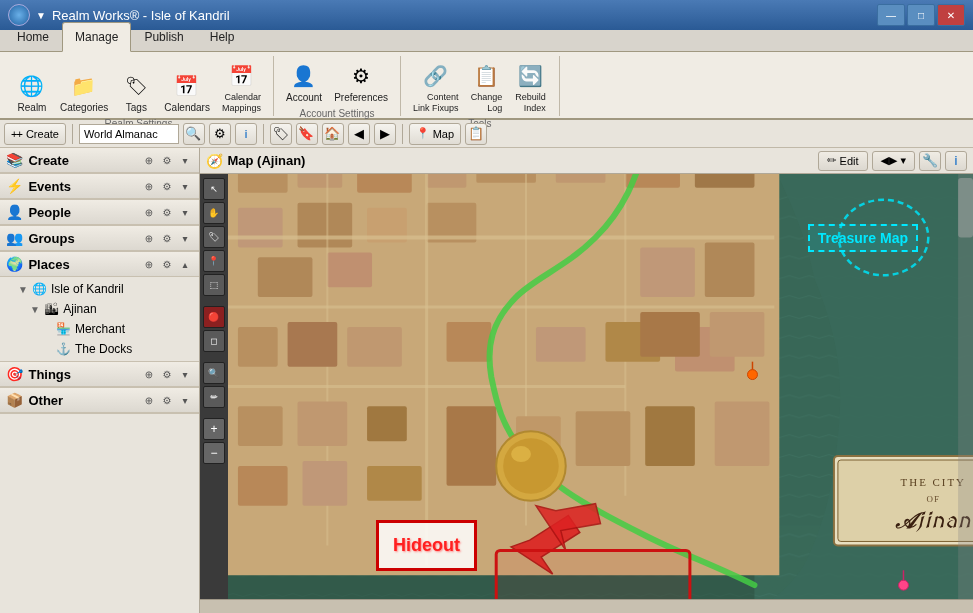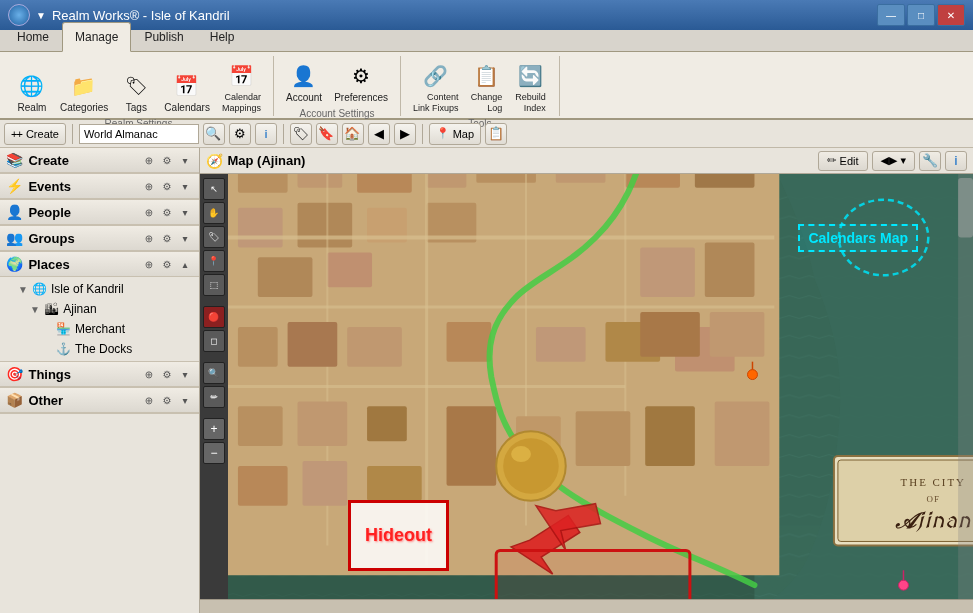--- a/index.html
+++ b/index.html
@@ -114,21 +114,21 @@
       border: 1px solid #b0a898;
       border-radius: 3px;
       cursor: pointer;
       font-size: 11px;
       display: flex;
       align-items: center;
       gap: 3px;
     }
     .toolbar-input {
       height: 20px;
-      width: 120px;
+      width: 100px;
       border: 1px solid #b0a898;
       background: white;
       padding: 0 4px;
       font-size: 11px;
     }
     .toolbar-sep { width: 1px; height: 20px; background: #b0a898; margin: 0 2px; }
     .toolbar-icon-btn {
       width: 22px; height: 22px;
       display: flex; align-items: center; justify-content: center;
       cursor: pointer;
@@ -268,23 +268,24 @@
       font-size: 14px;
       border: 2px dashed #00e8ff;
       padding: 4px 8px;
       background: rgba(0,200,220,0.15);
     }
     .map-label-hideout {
       color: #ff2020;
       font-size: 18px;
       font-weight: bold;
       border: 3px solid #cc0000;
-      padding: 22px 14px;
+      padding: 12px 14px;
       background: rgba(255,255,255,0.85);
       text-shadow: 1px 1px 2px #ff8888;
+      margin-left: 28px;
     }
 
     
     .map-hscroll {
       height: 14px;
       background: #c8c0b0;
       border-top: 1px solid #a09888;
     }
   </style>
 </head>
@@ -664,21 +665,21 @@
           <circle cx="528" cy="228" r="5" fill="#ff6600" stroke="#cc4400" stroke-width="1"></circle>
           <line x1="528" y1="223" x2="528" y2="215" stroke="#cc4400" stroke-width="1.5"></line>
 
           <circle cx="680" cy="440" r="5" fill="#ff4488" stroke="#cc2266" stroke-width="1"></circle>
           <line x1="680" y1="435" x2="680" y2="425" stroke="#cc2266" stroke-width="1.5"></line>
 
           <rect x="735" y="0" width="15" height="480" fill="#888" opacity="0.3"></rect>
           <rect x="735" y="30" width="15" height="60" fill="#aaa" opacity="0.5" rx="3"></rect>
         </svg>
 
-        <div class="map-label map-label-treasure" style="top:50px; right:55px; font-family: Arial, sans-serif;">Calendars Map</div>
+        <div class="map-label map-label-treasure" style="top:50px; right:55px; font-family: Arial, sans-serif;">Treasure Map</div>
 
         <div class="map-label map-label-hideout" style="bottom:28px; left:120px; font-family: Arial, sans-serif;">Hideout</div>
 
       </div>
     </div>
 
     <div class="map-hscroll"></div>
 
   </div>
 

